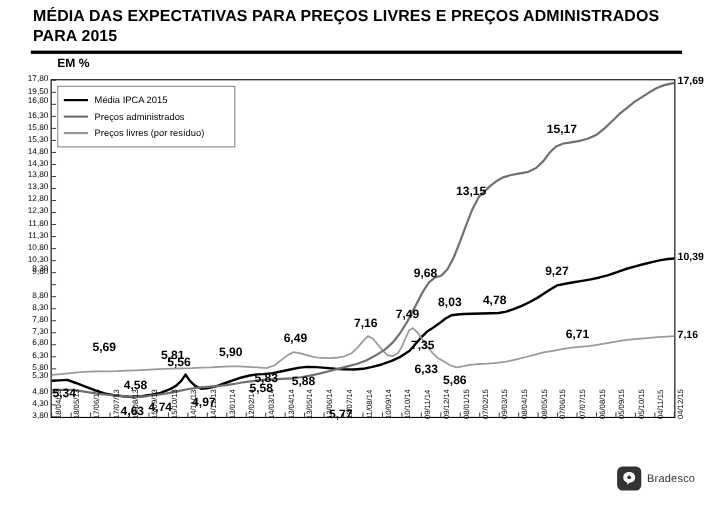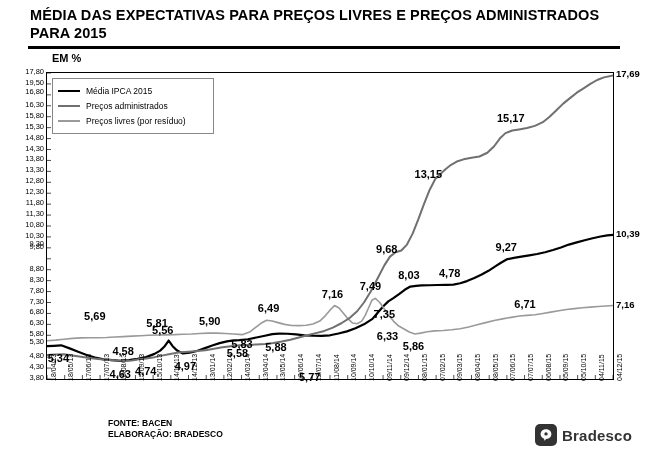--- a/index.html
+++ b/index.html
@@ -54,21 +54,21 @@
   
   .endlab{position:absolute;font-size:9.5px;font-weight:bold;white-space:nowrap;}
 
   
   .src{position:absolute;left:108px;top:418px;font-size:8.5px;font-weight:bold;line-height:11px;}
   .brand{position:absolute;right:18px;top:424px;display:flex;align-items:center;}
   .brand-mark{
     width:22px;height:22px;border-radius:5px;background:#333;
     display:flex;align-items:center;justify-content:center;margin-right:5px;
   }
-  .brand-text{font-size:15px;font-weight:bold;color:#333;letter-spacing:.2px;}
+  .brand-text{font-size:10px;font-weight:normal;color:#333;letter-spacing:.2px;}
 </style>
 </head>
 <body>
 
 <div id="wrap">
 
   <div class="title">MÉDIA DAS EXPECTATIVAS PARA PREÇOS LIVRES E PREÇOS ADMINISTRADOS PARA 2015</div>
   <div class="title-rule"></div>
 
   <div class="em-label">EM %</div>
@@ -252,24 +252,20 @@
       <span class="lg-swatch" style="border-top-width:2.5px;border-top-color:#707070;"></span>
       <span class="lg-text">Preços administrados</span>
     </div>
     <div class="lg-row">
       <span class="lg-swatch" style="border-top-width:2px;border-top-color:#9a9a9a;"></span>
       <span class="lg-text">Preços livres (por resíduo)</span>
     </div>
   </div>
 
 
-  <div class="src">
-    <div>FONTE: BACEN</div>
-    <div>ELABORAÇÃO: BRADESCO</div>
-  </div>
 
   <div class="brand">
     <span class="brand-mark">
       <svg width="14" height="14" viewBox="0 0 14 14" aria-hidden="true">
         <path d="M7 1.2 C3.6 1.2 1.6 3.4 1.6 6.2 C1.6 8.4 3.1 10.1 5.2 10.7 L5.2 12.8 L7.2 10.9 C10.4 10.8 12.4 8.9 12.4 6.2 C12.4 3.4 10.4 1.2 7 1.2 Z" fill="#ffffff"></path>
         <circle cx="7" cy="5.9" r="1.7" fill="#333"></circle>
       </svg>
     </span>
     <span class="brand-text">Bradesco</span>
   </div>

